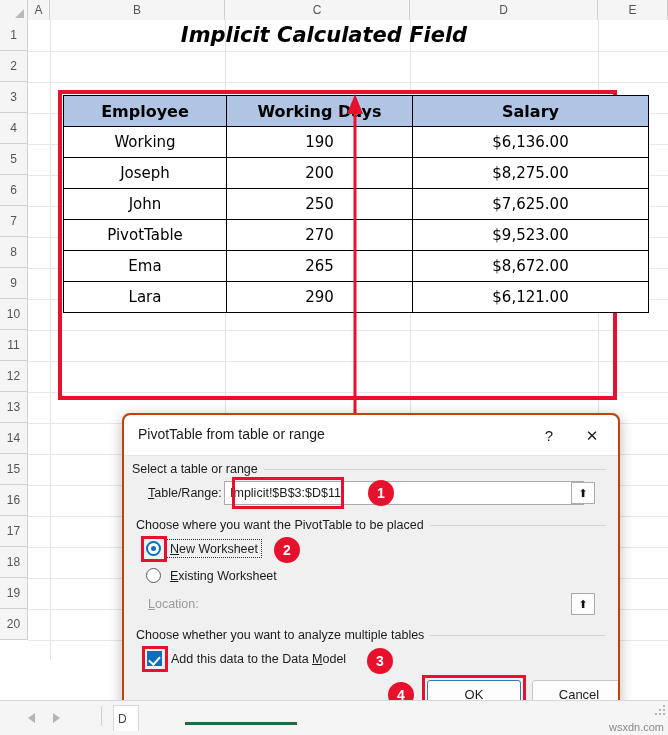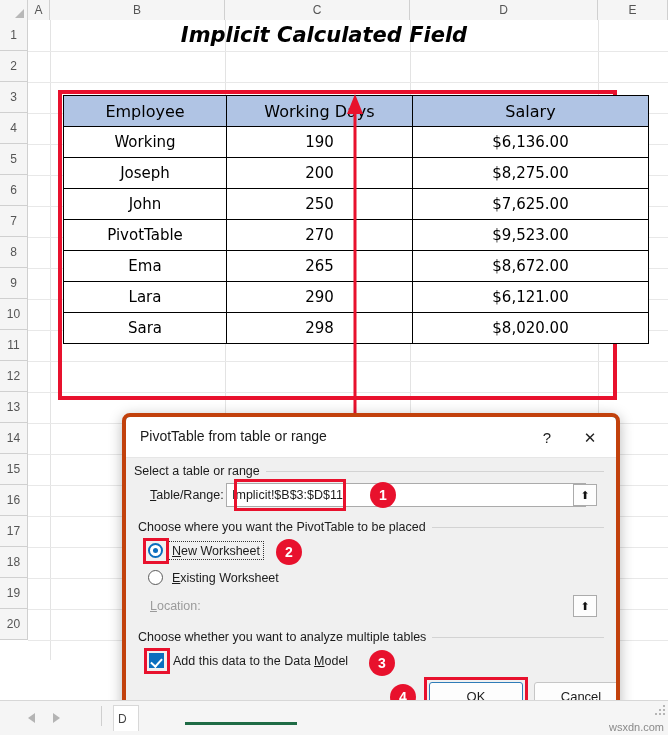--- a/index.html
+++ b/index.html
@@ -72,36 +72,36 @@
     border: 1px solid #000;
     height: 31px;
     font-family: "DejaVu Sans", sans-serif;
     font-size: 15px; color: #000;
     text-align: center; vertical-align: middle;
     background: #fff;
     padding: 0;
   }
   .data-table th {
     background: #b0c4e4;
-    font-weight: normal;
+    font-weight: bold;
     font-size: 16px;
   }
   .col-emp { width: 163px; }
   .col-days { width: 186px; }
   .col-sal { width: 236px; }
 
   
   .arrow-svg { position: absolute; left: 330px; top: 88px; width: 50px; height: 420px; pointer-events: none; }
 
   
   .dialog {
     position: absolute; left: 122px; top: 413px;
     width: 498px; height: 308px;
     background: #000000;
-    border: 4px solid #c2410c;
+    border: 2px solid #c2410c;
     border-radius: 8px;
     box-shadow: 0 3px 14px rgba(0,0,0,0.28);
     overflow: hidden;
   }
   .dlg-titlebar {
     position: relative; height: 41px; background: #ffffff;
     border-bottom: 1px solid #e6e6e6;
   }
   .dlg-title {
     position: absolute; left: 14px; top: 11px;
@@ -321,25 +321,20 @@
         <tr>
           <td class="col-emp">Ema</td>
           <td class="col-days">265</td>
           <td class="col-sal">$8,672.00</td>
         </tr>
         <tr>
           <td class="col-emp">Lara</td>
           <td class="col-days">290</td>
           <td class="col-sal">$6,121.00</td>
         </tr>
-        <tr>
-          <td class="col-emp">Sara</td>
-          <td class="col-days">298</td>
-          <td class="col-sal">$8,020.00</td>
-        </tr>
       </tbody>
   </table>
 
   <svg class="arrow-svg" viewBox="0 0 50 420">
     <line x1="25" y1="402" x2="25" y2="22" stroke="#e8112d" stroke-width="3"></line>
     <polygon points="25,6 17,26 33,26" fill="#e8112d"></polygon>
   </svg>
 
   <div class="dialog">
 

